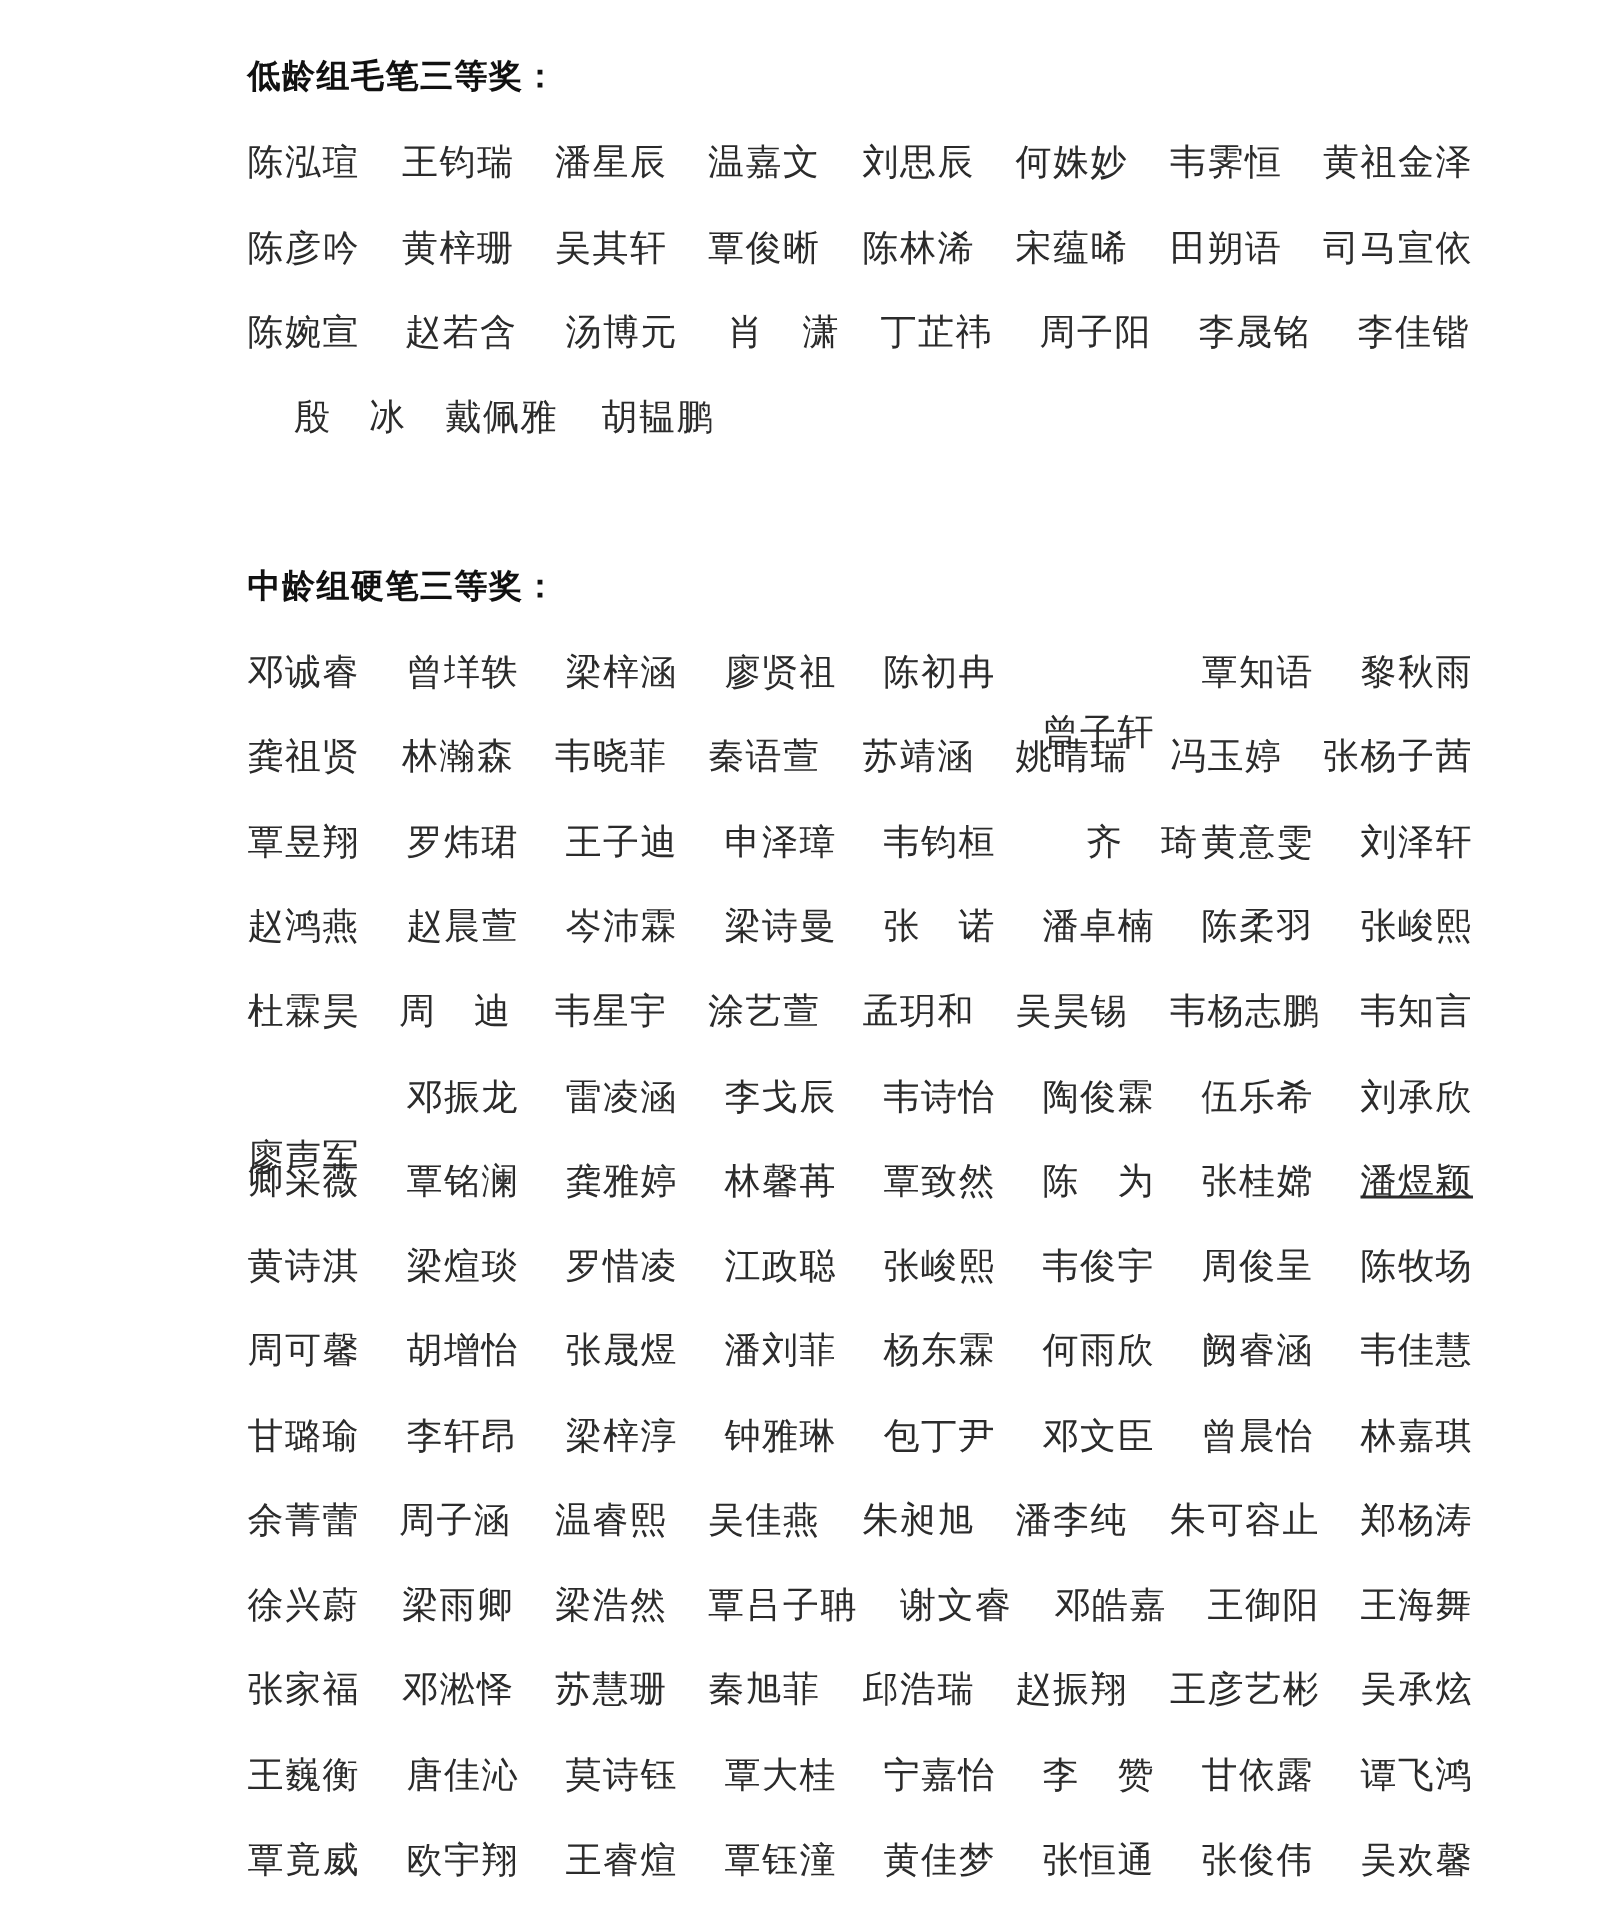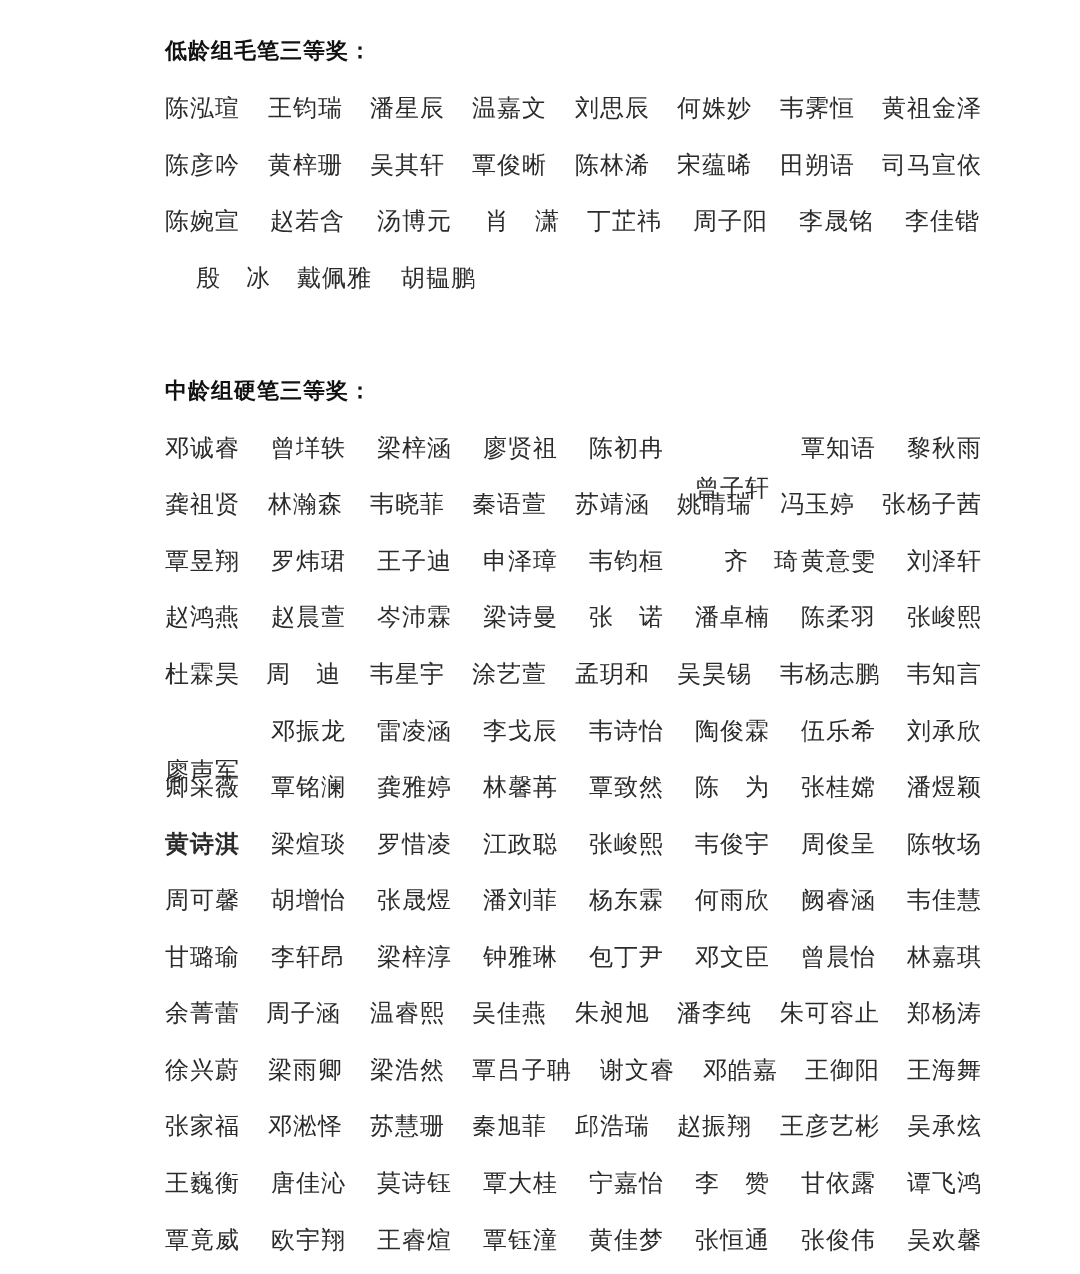--- a/index.html
+++ b/index.html
@@ -153,24 +153,24 @@
     <span class="name" style="left:742px;">刘承欣</span>
   </div>
   <div class="row" style="top:770px;">
     <span class="name" style="left:0px;">卿采薇</span>
     <span class="name" style="left:106px;">覃铭澜</span>
     <span class="name" style="left:212px;">龚雅婷</span>
     <span class="name" style="left:318px;">林馨苒</span>
     <span class="name" style="left:424px;">覃致然</span>
     <span class="name" style="left:530px;">陈　为</span>
     <span class="name" style="left:636px;">张桂嫦</span>
-    <span class="name" style="left:742px;">潘煜颖</span>
+    <span class="name" style="left:742px;text-decoration:underline;">潘煜颖</span>
   </div>
   <div class="row" style="top:827px;">
-    <span class="name" style="left:0px;font-weight:bold;">黄诗淇</span>
+    <span class="name" style="left:0px;">黄诗淇</span>
     <span class="name" style="left:106px;">梁煊琰</span>
     <span class="name" style="left:212px;">罗惜凌</span>
     <span class="name" style="left:318px;">江政聪</span>
     <span class="name" style="left:424px;">张峻熙</span>
     <span class="name" style="left:530px;">韦俊宇</span>
     <span class="name" style="left:636px;">周俊呈</span>
     <span class="name" style="left:742px;">陈牧场</span>
   </div>
   <div class="row" style="top:883px;">
     <span class="name" style="left:0px;">周可馨</span>

